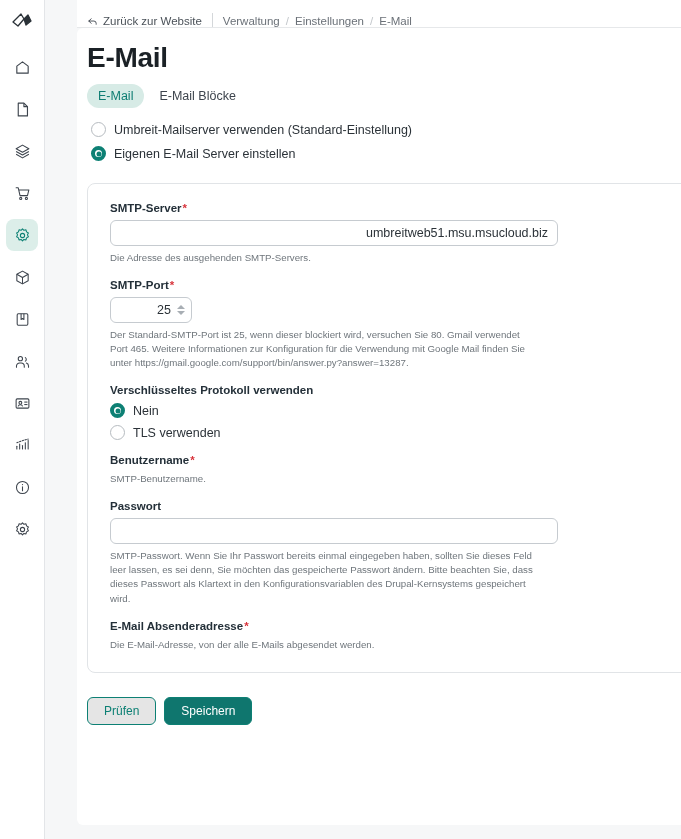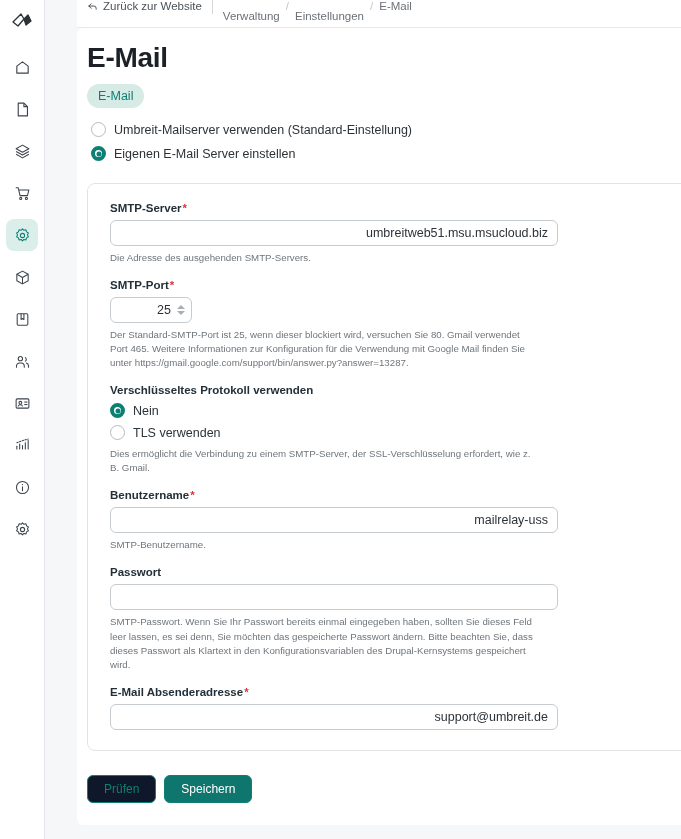--- a/index.html
+++ b/index.html
@@ -47,21 +47,21 @@
   .main {
     flex: 1 1 auto;
     height: 839px;
     background: #f6f7f8;
     position: relative;
     overflow: hidden;
   }
 
   .breadcrumb-bar {
     height: 28px;
-    display: flex; align-items: flex-start;
+    display: flex; align-items: flex-end;
     padding-left: 10px;
     font-size: 11.5px; color: #6b7178;
     background: #ffffff;
     border-bottom: 1px solid #e6e8ea;
   }
   .bc-back { display:flex; align-items:center; gap:5px; color:#3d444d; cursor:pointer; }
   .bc-back .label { color:#4a5158; }
   .bc-sep-pipe { width:1px; height:14px; background:#d4d7da; margin:0 10px; }
   .bc-link { color:#6b7178; cursor:pointer;margin-top:10px; }
   .bc-slash { color:#c2c6ca; margin:0 6px; }
@@ -190,21 +190,21 @@
   .btn-row { display: flex; gap: 8px; margin-top: 24px; margin-bottom: 4px; }
   .btn {
     font-size: 12px;
     font-family: "Liberation Sans", sans-serif;
     padding: 7px 16px;
     border-radius: 6px;
     cursor: pointer;
     line-height: 1;
     border: 1px solid #0d8074;
   }
-  .btn.secondary { background: #0f172a; color: #0d8074; }
+  .btn.secondary { background: #e5e5e5; color: #0d8074; }
   .btn.primary { background: #0f766e; color: #ffffff; border-color: #0d8074; }
 </style>
 </head>
 <body>
 
 <div id="app">
 
   <nav class="sidebar">
     <div class="logo-slot">
       <svg width="24" height="24" viewBox="0 0 24 24" fill="none" stroke="#2b3238" stroke-width="1.3" stroke-linejoin="round">
@@ -318,20 +318,21 @@
       <span class="bc-slash">/</span>
       <span class="bc-current">E-Mail</span>
     </div>
 
     <div class="content-card">
 
       <h1 class="page-title">E-Mail</h1>
 
       <div class="tabs">
         <div class="tab active">E-Mail</div>
+        <div class="tab">E-Mail Blöcke</div>
       </div>
 
       <div class="radio-group-top">
         <div class="radio-row">
           <span class="radio"></span>
           <span class="rlabel">Umbreit-Mailserver verwenden (Standard-Einstellung)</span>
         </div>
         <div class="radio-row">
           <span class="radio checked"></span>
           <span class="rlabel">Eigenen E-Mail Server einstellen</span>
@@ -367,42 +368,40 @@
           <div class="subradios">
             <div class="radio-row">
               <span class="radio checked"></span>
               <span class="rlabel">Nein</span>
             </div>
             <div class="radio-row">
               <span class="radio"></span>
               <span class="rlabel">TLS verwenden</span>
             </div>
           </div>
-          <div class="hint">Dies ermöglicht die Verbindung zu einem SMTP-Server, der SSL-Verschlüsselung erfordert, wie z. B. Gmail.</div>
         </div>
 
         <div class="field">
           <label class="flabel">
             <span>Benutzername</span><span class="req">*</span>
           </label>
-          <input class="input" type="text" value="mailrelay-uss" style="">
           <div class="hint">SMTP-Benutzername.</div>
         </div>
 
         <div class="field">
           <label class="flabel">Passwort</label>
           <input class="input" type="password" value="" style="">
           <div class="hint">SMTP-Passwort. Wenn Sie Ihr Passwort bereits einmal eingegeben haben, sollten Sie dieses Feld leer lassen, es sei denn, Sie möchten das gespeicherte Passwort ändern. Bitte beachten Sie, dass dieses Passwort als Klartext in den Konfigurationsvariablen des Drupal-Kernsystems gespeichert wird.</div>
         </div>
 
         <div class="field">
           <label class="flabel">
             <span>E-Mail Absenderadresse</span><span class="req">*</span>
           </label>
-          <input class="input" type="text" value="support@umbreit.de" style="">
+          <div class="hint">Die E-Mail-Adresse, von der alle E-Mails abgesendet werden.</div>
         </div>
 
       </div>
 
       <div class="btn-row">
         <button class="btn secondary">Prüfen</button>
         <button class="btn primary">Speichern</button>
       </div>
 
     </div>

